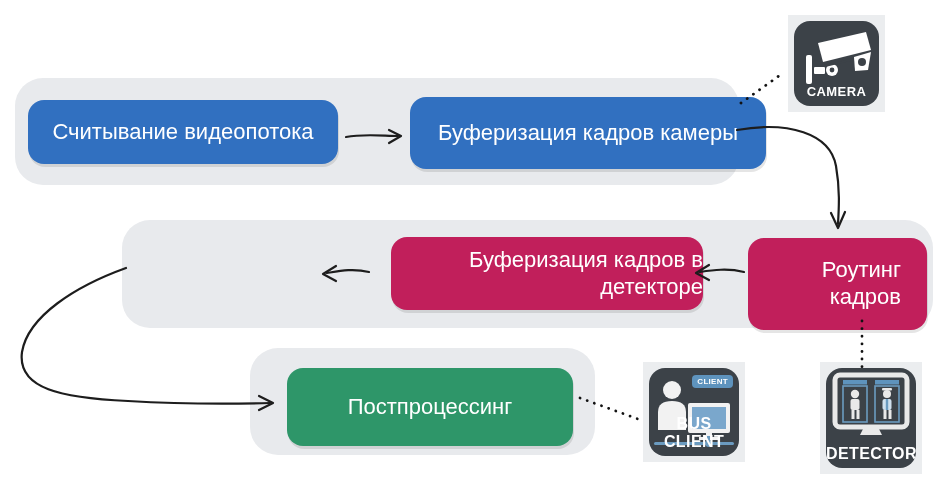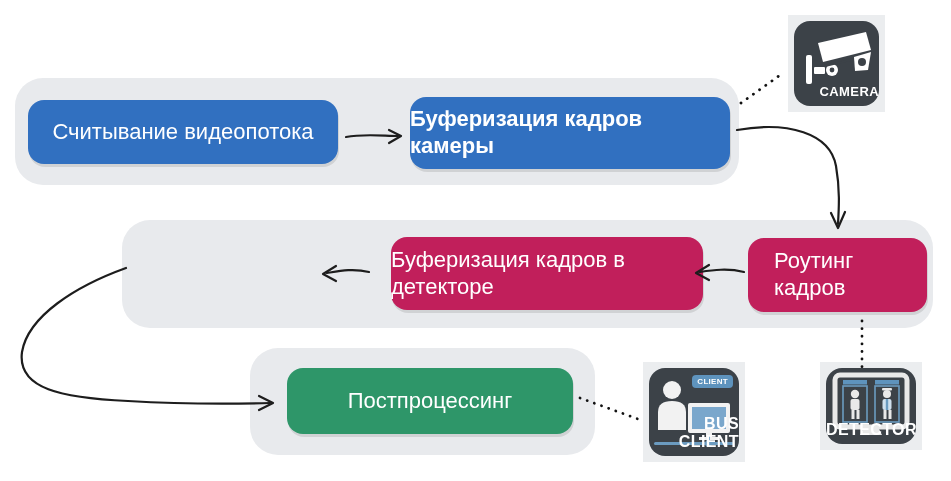--- a/index.html
+++ b/index.html
@@ -4,41 +4,41 @@
 <style>
   html,body{margin:0;padding:0;background:#ffffff;font-family:"Liberation Sans",sans-serif;}
   .canvas{position:relative;width:951px;height:481px;background:#ffffff;overflow:hidden;}
 
   .lane{position:absolute;background:#e8eaed;border-radius:28px;}
   #lane-top{left:15px;top:78px;width:724px;height:107px;}
   #lane-mid{left:122px;top:220px;width:811px;height:108px;}
   #lane-bottom{left:250px;top:348px;width:345px;height:107px;}
 
   .node{position:absolute;display:flex;align-items:center;justify-content:center;
-        text-align:left;color:#ffffff;border-radius:16px;font-size:22px;line-height:1.22;
+        text-align:right;color:#ffffff;border-radius:16px;font-size:22px;line-height:1.22;
         box-shadow:1px 3px 0 rgba(0,0,0,0.10);}
   .node.blue{background:#3170c0;}
   .node.crimson{background:#c11f5b;}
   .node.green{background:#2e9669;}
 
   #node-read{left:28px;top:100px;width:310px;height:64px;}
-  #node-cambuf{left:410px;top:97px;width:320px;height:72px;font-weight:bold;}
+  #node-cambuf{left:410px;top:97px;width:356px;height:72px;}
   #node-detect{left:138px;top:240px;width:177px;height:67px;}
   #node-detbuf{left:375px;top:237px;width:312px;height:73px;margin-left:16px;}
-  #node-routing{left:748px;top:238px;width:179px;height:74px;padding:0 26px;box-sizing:border-box;}
-  #node-post{left:287px;top:368px;width:286px;height:66px;}
+  #node-routing{left:748px;top:238px;width:179px;height:92px;padding:0 26px;box-sizing:border-box;}
+  #node-post{left:287px;top:368px;width:286px;height:78px;}
 
   .tile{position:absolute;background:#ebedef;}
   .tile-inner{position:absolute;left:6px;top:6px;right:6px;bottom:6px;
               background:#3c4248;border-radius:16px;overflow:hidden;}
   #tile-camera{left:788px;top:15px;width:97px;height:97px;}
   #tile-bus{left:643px;top:362px;width:102px;height:100px;}
-  #tile-detector{left:820px;top:362px;width:102px;height:88px;}
+  #tile-detector{left:820px;top:362px;width:102px;height:112px;}
 
-  .tile-caption{position:absolute;left:0;right:0;bottom:7px;text-align:right;
+  .tile-caption{position:absolute;left:0;right:0;bottom:7px;text-align:center;
                 color:#ffffff;font-weight:bold;font-size:13px;letter-spacing:0.4px;}
   .tile-caption.small{font-size:16px;bottom:5px;}
 
   .client-badge{position:absolute;right:6px;top:7px;background:#5e93bd;color:#ffffff;
                 font-size:8px;font-weight:bold;padding:2px 5px;border-radius:4px;letter-spacing:0.3px;text-align:center;}
 
   .icon-svg{position:absolute;left:0;top:0;}
 
   #arrow-layer{position:absolute;left:0;top:0;width:951px;height:481px;z-index:6;pointer-events:none;}
   .arrow{stroke:#1d1d1d;stroke-width:2.2;fill:none;stroke-linecap:round;stroke-linejoin:round;}

